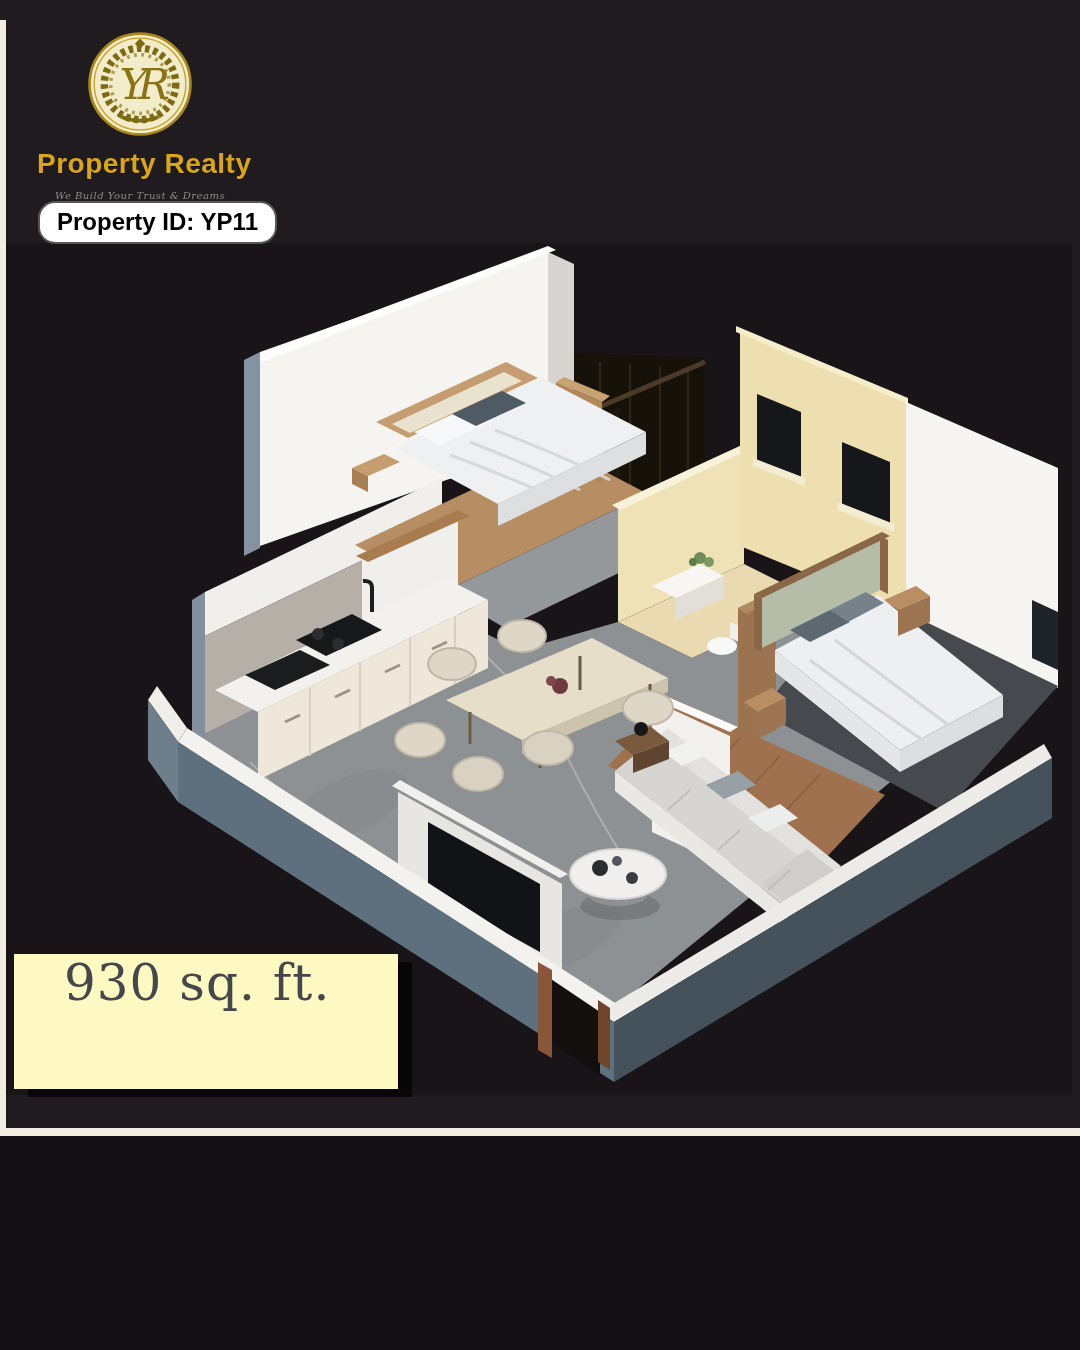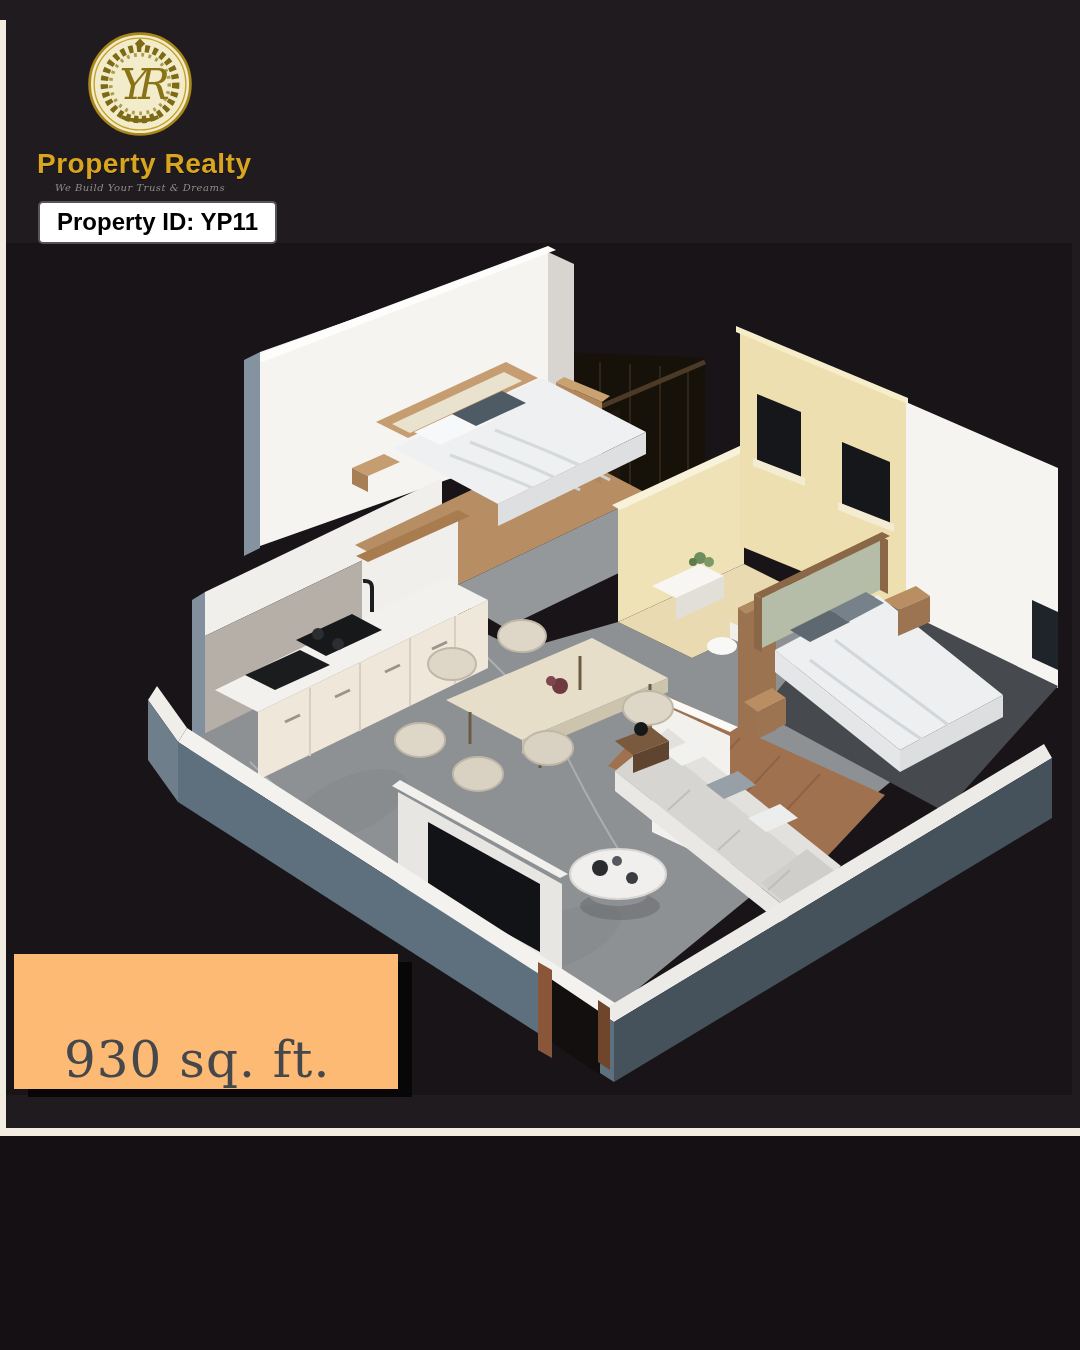--- a/index.html
+++ b/index.html
@@ -13,34 +13,34 @@
   .edge-right{right:0;top:0;width:8px;height:1350px;background:#faf8f1;}
   .edge-bottom{left:0;bottom:0;width:1080px;height:8px;}
   
   .logo-block{position:absolute;left:37px;top:28px;width:206px;text-align:center;}
   .emblem{width:110px;height:112px;margin:0 auto;display:block;}
   .brand-name{
     margin-top:8px;font-size:28px;font-weight:bold;letter-spacing:.5px;
     color:#d9a51e;text-shadow:0 1px 0 rgba(0,0,0,.6);white-space:nowrap;
   }
   .brand-tagline{
-    margin-top:2px;font-family:"DejaVu Serif",serif;font-style:italic;
+    margin-top:10px;font-family:"DejaVu Serif",serif;font-style:italic;
     font-size:10px;color:#8f8b85;letter-spacing:.5px;white-space:nowrap;
   }
   
   .property-badge{
     position:absolute;left:40px;top:203px;background:#ffffff;color:#000000;
-    font-weight:bold;font-size:24px;padding:5px 17px 6px 17px;border-radius:3px;
+    font-weight:bold;font-size:24px;padding:5px 17px 6px 17px;border-radius:15px;
     box-shadow:0 0 0 2px rgba(255,255,255,.25);white-space:nowrap;
   }
   
   .area-box{
     position:absolute;left:14px;top:954px;width:384px;height:135px;
-    background:#fdba74;box-shadow:14px 8px 0 rgba(7,5,6,.9);
-    display:flex;align-items:flex-end;box-sizing:border-box;padding-left:50px;
+    background:#fef9c3;box-shadow:14px 8px 0 rgba(7,5,6,.9);
+    display:flex;align-items:flex-start;box-sizing:border-box;padding-left:50px;
   }
   .area-text{
     font-family:"DejaVu Serif",serif;font-size:50px;color:#46474b;letter-spacing:1px;
   }
   .plan-svg{position:absolute;left:0;top:0;width:1080px;height:1350px;}
 </style>
 </head>
 <body>
 
 <div id="canvas">

